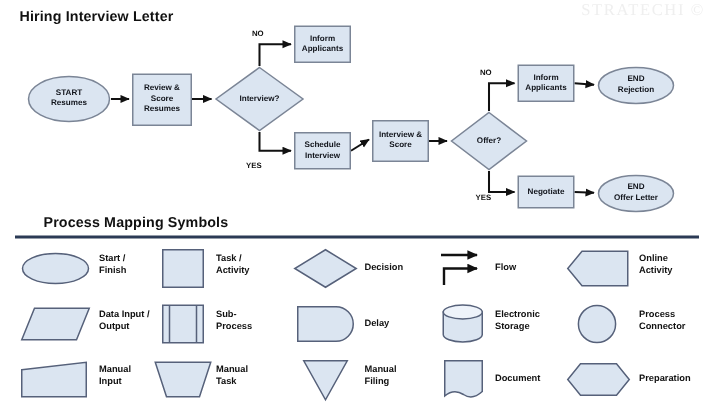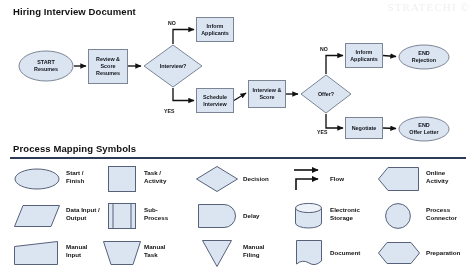--- a/index.html
+++ b/index.html
@@ -18,21 +18,21 @@
     color:#efefef; font-weight:400;
     user-select:none;
   }
   
   .sect-title{
     position:absolute;
     font-size:9.5px; font-weight:bold; letter-spacing:.1px;
     color:#111;
   }
   #t-flow{ left:13px; top:6px; }
-  #t-leg { left:13px; top:143px; }
+  #t-leg { left:29px; top:143px; }
   .divider{
     position:absolute; left:10px; width:456px; height:1.5px;
     background:#2b3a55;
   }
   #div-leg{ top:157px; }
 
   
   .node{ position:absolute; }
   .node svg{ display:block; overflow:visible; }
   .lbl{
@@ -54,21 +54,21 @@
     color:#111; white-space:pre-line;
   }
   .leg-sym{ position:absolute; }
   .leg-sym svg{ display:block; overflow:visible; }
 </style>
 </head>
 <body>
 
 <div class="wm">STRATECHI ©</div>
 
-<div class="sect-title" id="t-flow">Hiring Interview Document</div>
+<div class="sect-title" id="t-flow">Hiring Interview Letter</div>
 
 <svg id="wires" viewBox="0 0 474 140" xmlns="http://www.w3.org/2000/svg">
   <defs>
     <marker id="ah" markerWidth="5" markerHeight="5" refX="4.2" refY="2" orient="auto">
       <path d="M0,0 L4.6,2 L0,4 z" fill="#111"></path>
     </marker>
   </defs>
   <g stroke="#111" stroke-width="1.35" fill="none" marker-end="url(#ah)">
 
     <path d="M74,66 L86,66"></path>

